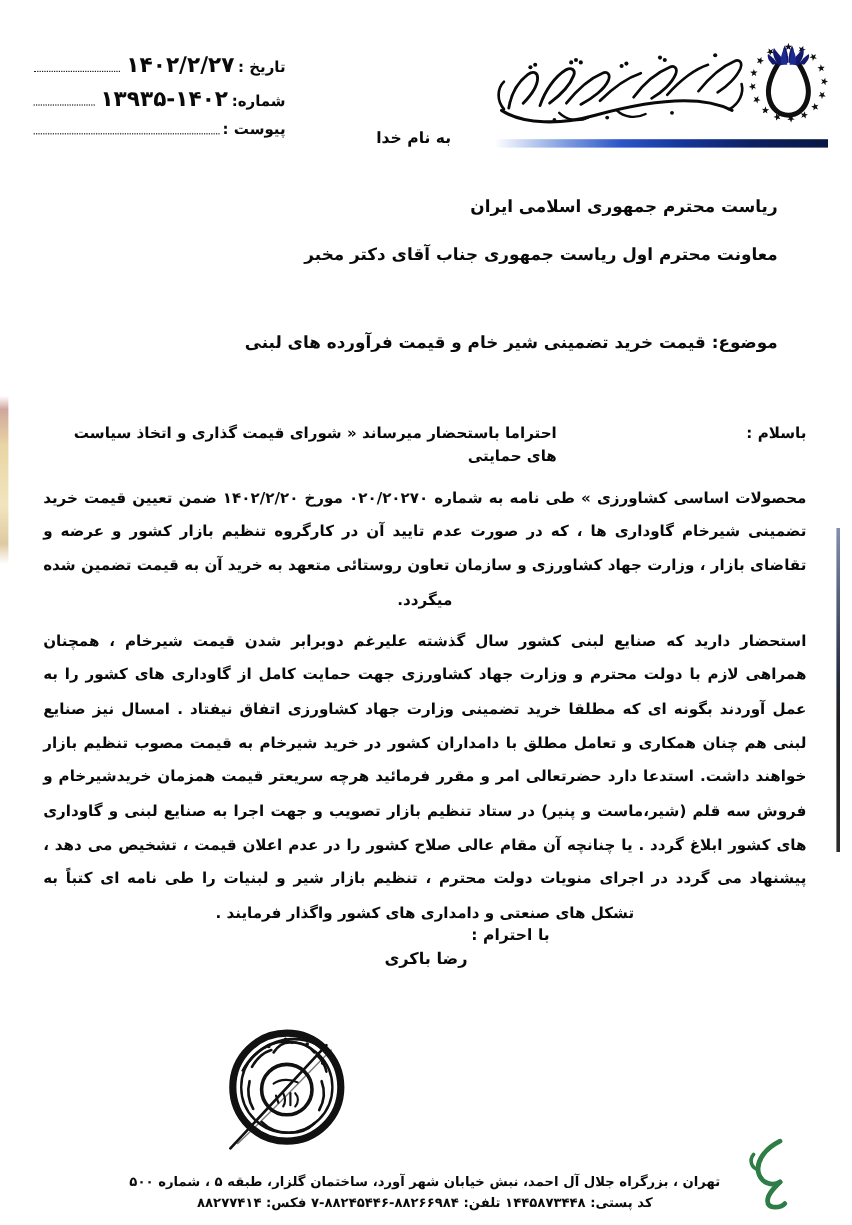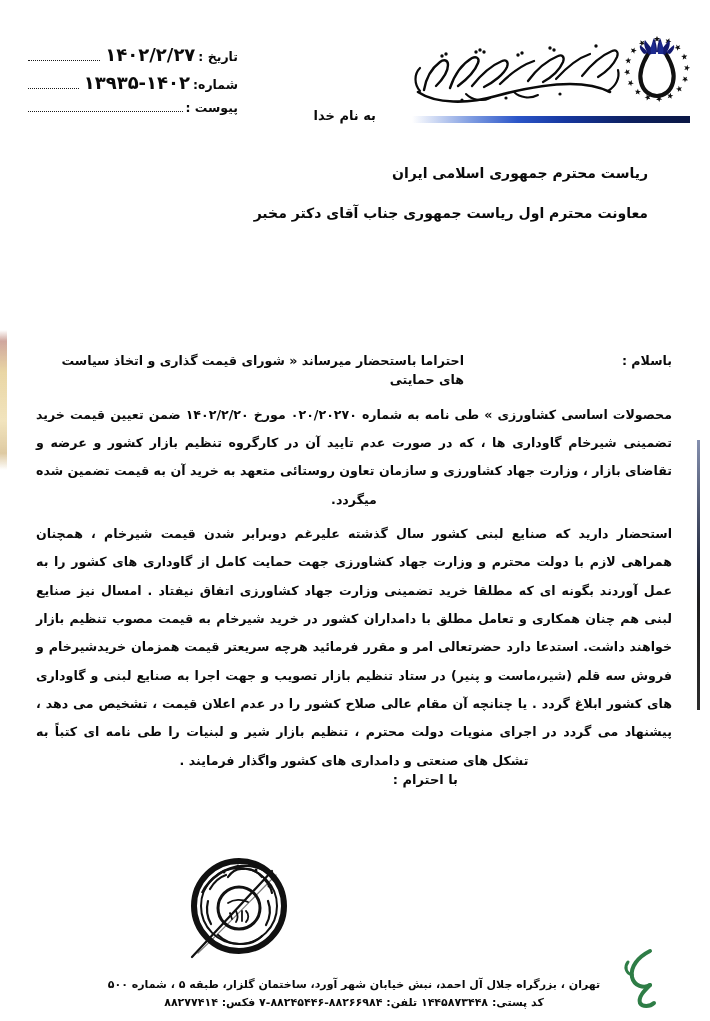--- a/index.html
+++ b/index.html
@@ -303,32 +303,34 @@
     <div class="rule-bar"></div>
   </div>
 
   <div class="basmala">به نام خدا</div>
 
   <div class="addressee">
     <div>ریاست محترم جمهوری اسلامی ایران</div>
     <div>معاونت محترم اول ریاست جمهوری جناب آقای دکتر مخبر</div>
   </div>
 
+  <div class="subject">موضوع: قیمت خرید تضمینی شیر خام و قیمت فرآورده های لبنی</div>
 
   <div class="body">
     <div class="salutation-row">
       <span class="salutation">باسلام :</span>
       <span class="salutation-rest">احتراما باستحضار میرساند « شورای قیمت گذاری و اتخاذ سیاست های حمایتی</span>
     </div>
     <div class="para first-continues">محصولات اساسی کشاورزی » طی نامه به شماره ۰۲۰/۲۰۲۷۰ مورخ ۱۴۰۲/۲/۲۰ ضمن تعیین قیمت خرید تضمینی شیرخام گاوداری ها ، که در صورت عدم تایید آن در کارگروه تنظیم بازار کشور و عرضه و تقاضای بازار ، وزارت جهاد کشاورزی و سازمان تعاون روستائی متعهد به خرید آن به قیمت تضمین شده میگردد.</div>
     <div class="para">استحضار دارید که صنایع لبنی کشور سال گذشته علیرغم دوبرابر شدن قیمت شیرخام ، همچنان همراهی لازم با دولت محترم و وزارت جهاد کشاورزی جهت حمایت کامل از گاوداری های کشور را به عمل آوردند بگونه ای که مطلقا خرید تضمینی وزارت جهاد کشاورزی اتفاق نیفتاد . امسال نیز صنایع لبنی هم چنان همکاری و تعامل مطلق با دامداران کشور در خرید شیرخام به قیمت مصوب تنظیم بازار خواهند داشت. استدعا دارد حضرتعالی امر و مقرر فرمائید هرچه سریعتر قیمت همزمان خریدشیرخام و فروش سه قلم (شیر،ماست و پنیر) در ستاد تنظیم بازار تصویب و جهت اجرا به صنایع لبنی و گاوداری های کشور ابلاغ گردد . یا چنانچه آن مقام عالی صلاح کشور را در عدم اعلان قیمت ، تشخیص می دهد ، پیشنهاد می گردد در اجرای منویات دولت محترم ، تنظیم بازار شیر و لبنیات را طی نامه ای کتباً به تشکل های صنعتی و دامداری های کشور واگذار فرمایند .</div>
   </div>
 
   <div class="closing">
     <div class="l1">با احترام :</div>
+    <div class="l3">رضا باکری</div>
   </div>
 
   <svg class="seal" viewBox="0 0 118 110">
     <g fill="none" stroke="#111111">
 
       <circle cx="59" cy="53" r="45" stroke-width="6"></circle>
       <circle cx="59" cy="53" r="38" stroke-width="2"></circle>
 
       <circle cx="59" cy="55" r="21" stroke-width="3"></circle>
 

